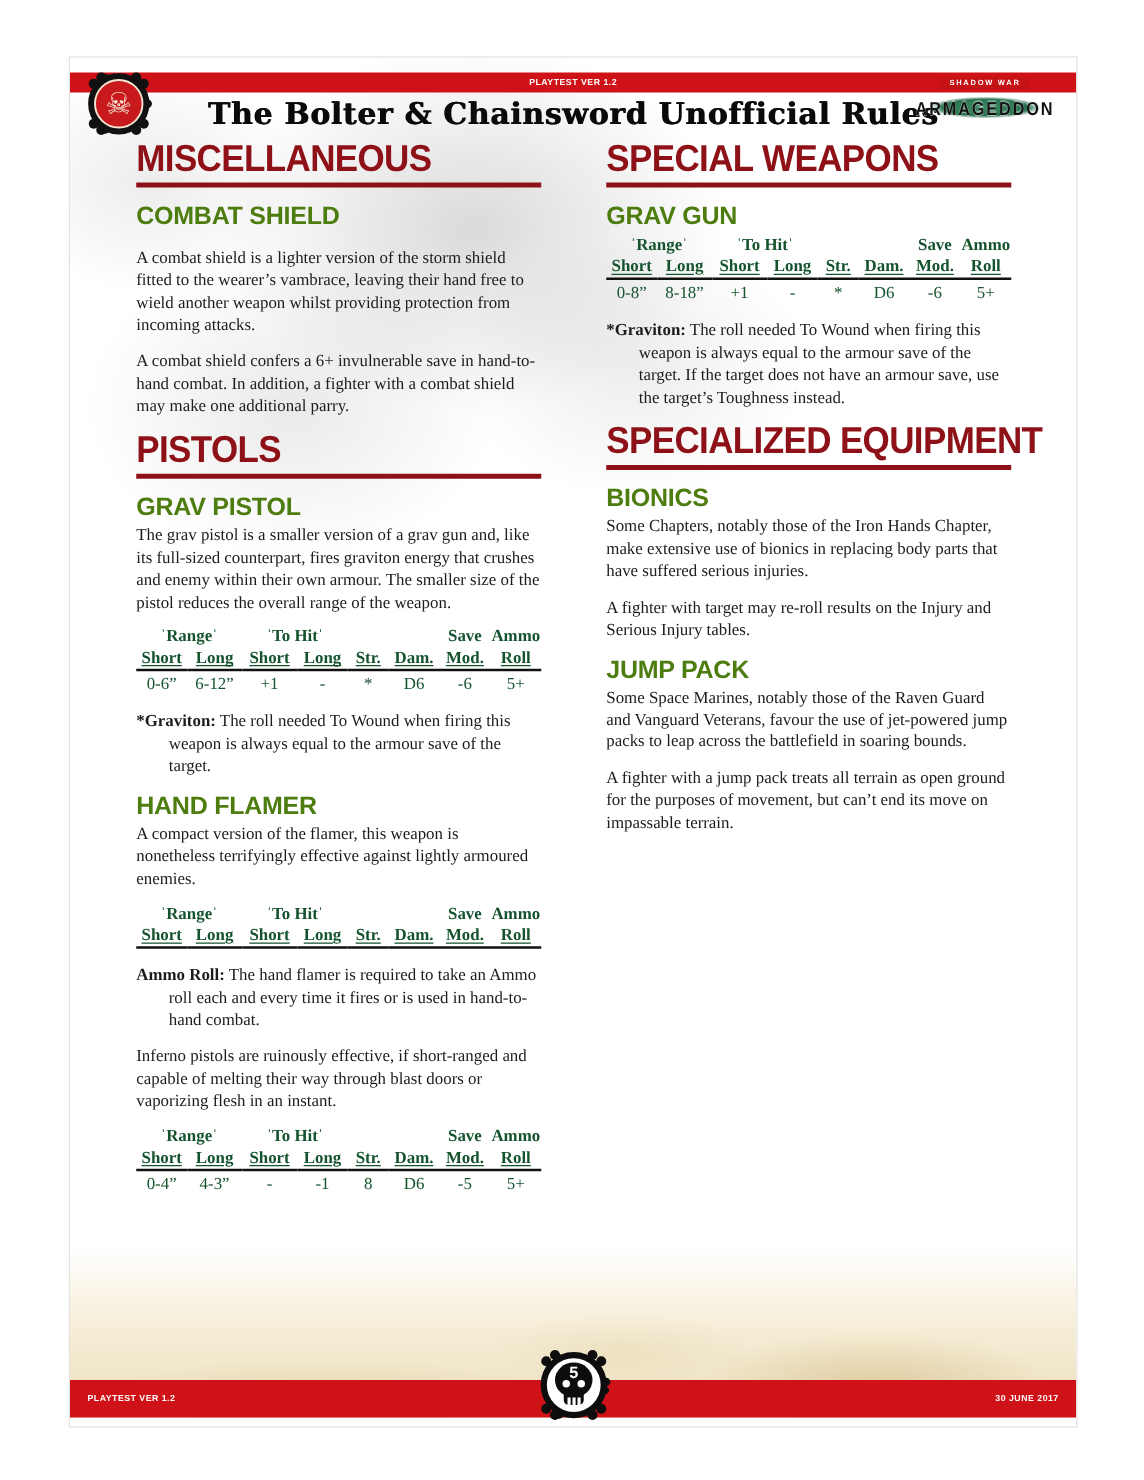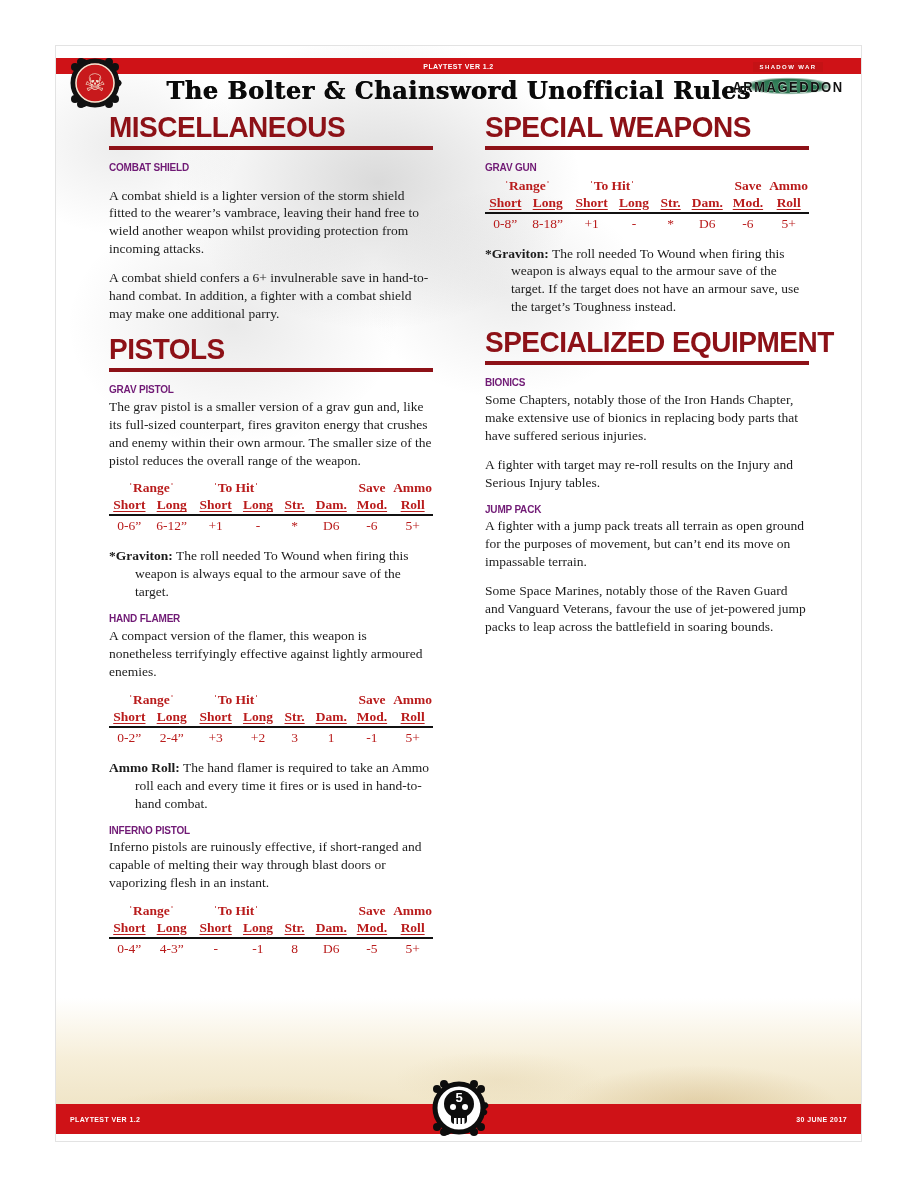--- a/index.html
+++ b/index.html
@@ -68,31 +68,31 @@
   .col-left{left:53px;}
   .col-right{left:429px;}
   h2.section{
     margin:0;font-family:"Liberation Sans",sans-serif;font-weight:bold;
     font-size:28px;line-height:1.0;color:#8d1117;letter-spacing:-0.5px;
     transform:scaleY(1.07);transform-origin:left top;white-space:nowrap;
   }
   .section-rule{height:4px;background:#8d1117;margin:6px 0 12px 0;}
   h3.sub{
     margin:13px 0 2px 0;font-family:"Liberation Sans",sans-serif;font-weight:bold;
-    font-size:10px;line-height:1.05;color:#701a75;letter-spacing:-0.2px;
+    font-size:20px;line-height:1.05;color:#4d7c0f;letter-spacing:-0.2px;
   }
   h3.sub.gap{margin-bottom:13px;}
   .col p{margin:0 0 11px 0;font-size:13.5px;line-height:1.33;color:#1c1c1c;}
   .note{padding-left:26px;text-indent:-26px;}
   .mt{margin-top:14px;}
   
   table.weapon{
     width:100%;border-collapse:collapse;table-layout:fixed;
     margin:4px 12px 12px 0;font-family:"Liberation Serif",serif;
-    font-size:13.5px;color:#b91c1c;
+    font-size:13.5px;color:#14532d;
   }
   table.weapon td,table.weapon th{padding:0 0 1px 0;text-align:center;font-weight:normal;}
   tr.group th{font-weight:bold;}
   tr.heads th{font-weight:bold;text-decoration:underline;text-underline-offset:2px;}
   tr.heads{border-bottom:2.5px solid #111;}
   tr.vals td{padding-top:2px;}
   col.c1{width:12.5%}col.c2{width:13.5%}col.c3{width:13.5%}col.c4{width:12.5%}
   col.c5{width:10%}col.c6{width:12.5%}col.c7{width:12.5%}col.c8{width:12.5%}
   
   .footer-bar{
@@ -225,36 +225,25 @@
       <tr class="heads">
         <th>Short</th>
         <th>Long</th>
         <th>Short</th>
         <th>Long</th>
         <th>Str.</th>
         <th>Dam.</th>
         <th>Mod.</th>
         <th>Roll</th>
       </tr>
-      <tr class="vals">
-        <td>0-2”</td>
-        <td>2-4”</td>
-        <td>+3</td>
-        <td>+2</td>
-        <td>3</td>
-        <td>1</td>
-        <td>-1</td>
-        <td>5+</td>
-      </tr>
     </tbody>
       </table>
 
     <p class="note"><b>Ammo Roll:</b><span> The hand flamer is required to take an Ammo roll each and every time it fires or is used in hand-to-hand combat.</span></p>
 
-    <h3 class="sub">INFERNO PISTOL</h3>
     <p>Inferno pistols are ruinously effective, if short-ranged and capable of melting their way through blast doors or vaporizing flesh in an instant.</p>
 
     <table class="weapon">
       <colgroup>
           <col class="c1">
           <col class="c2">
           <col class="c3">
           <col class="c4">
           <col class="c5">
           <col class="c6">
@@ -345,22 +334,22 @@
     <p class="note"><b>*Graviton:</b><span> The roll needed To Wound when firing this weapon is always equal to the armour save of the target. If the target does not have an armour save, use the target’s Toughness instead.</span></p>
 
     <h2 class="section mt">SPECIALIZED EQUIPMENT</h2>
     <div class="section-rule"></div>
 
     <h3 class="sub">BIONICS</h3>
     <p>Some Chapters, notably those of the Iron Hands Chapter, make extensive use of bionics in replacing body parts that have suffered serious injuries.</p>
     <p>A fighter with target may re-roll results on the Injury and Serious Injury tables.</p>
 
     <h3 class="sub">JUMP PACK</h3>
+    <p>Some Space Marines, notably those of the Raven Guard and Vanguard Veterans, favour the use of jet-powered jump packs to leap across the battlefield in soaring bounds.</p>
     <p>A fighter with a jump pack treats all terrain as open ground for the purposes of movement, but can’t end its move on impassable terrain.</p>
-    <p>Some Space Marines, notably those of the Raven Guard and Vanguard Veterans, favour the use of jet-powered jump packs to leap across the battlefield in soaring bounds.</p>
   </div>
 
   <div class="footer-bar">
     <span class="bar-text">PLAYTEST VER 1.2</span>
     <span class="bar-text">30 JUNE 2017</span>
   </div>
 
   <div class="page-skull">
     <svg width="64" height="66" viewBox="0 0 64 66">
       <g>

